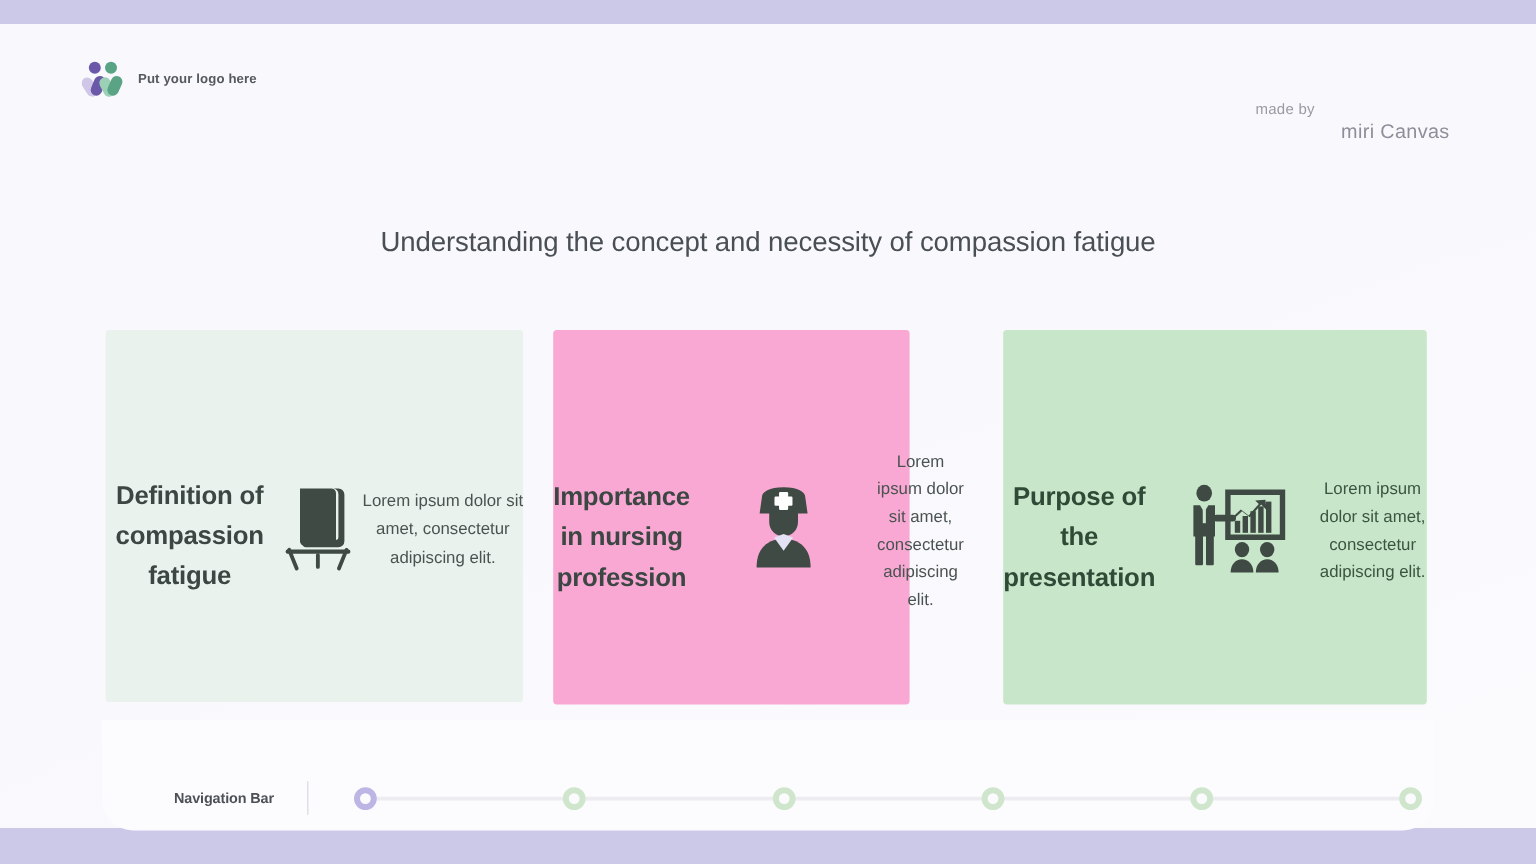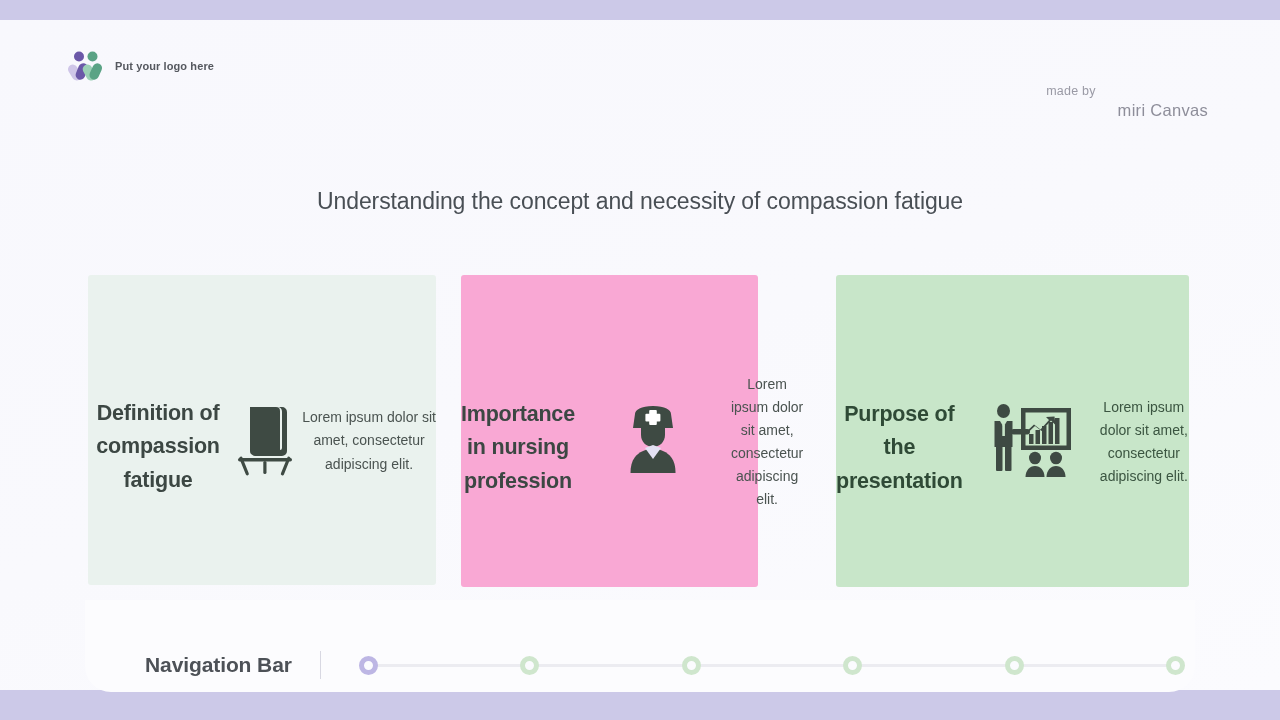--- a/index.html
+++ b/index.html
@@ -159,21 +159,21 @@
     position: absolute;
     left: 85px;
     top: 640px;
     width: 1110px;
     height: 50px;
     display: flex;
     align-items: center;
   }
   .nav-label {
     margin-left: 60px;
-    font-size: 21px;
+    font-size: 12px;
     font-weight: 700;
     color: #4d5157;
     letter-spacing: -.1px;
   }
   .nav-divider {
     margin-left: 28px;
     width: 1px;
     height: 28px;
     background: #d8d8e2;
   }

